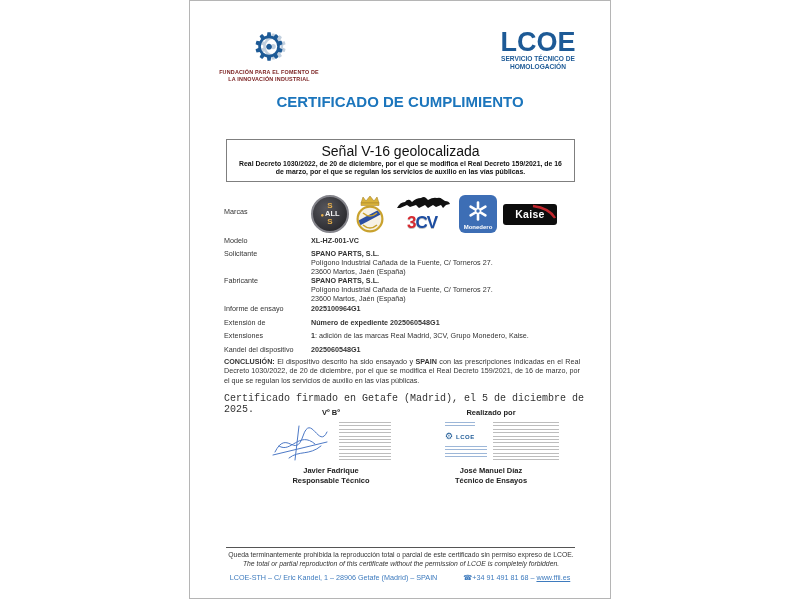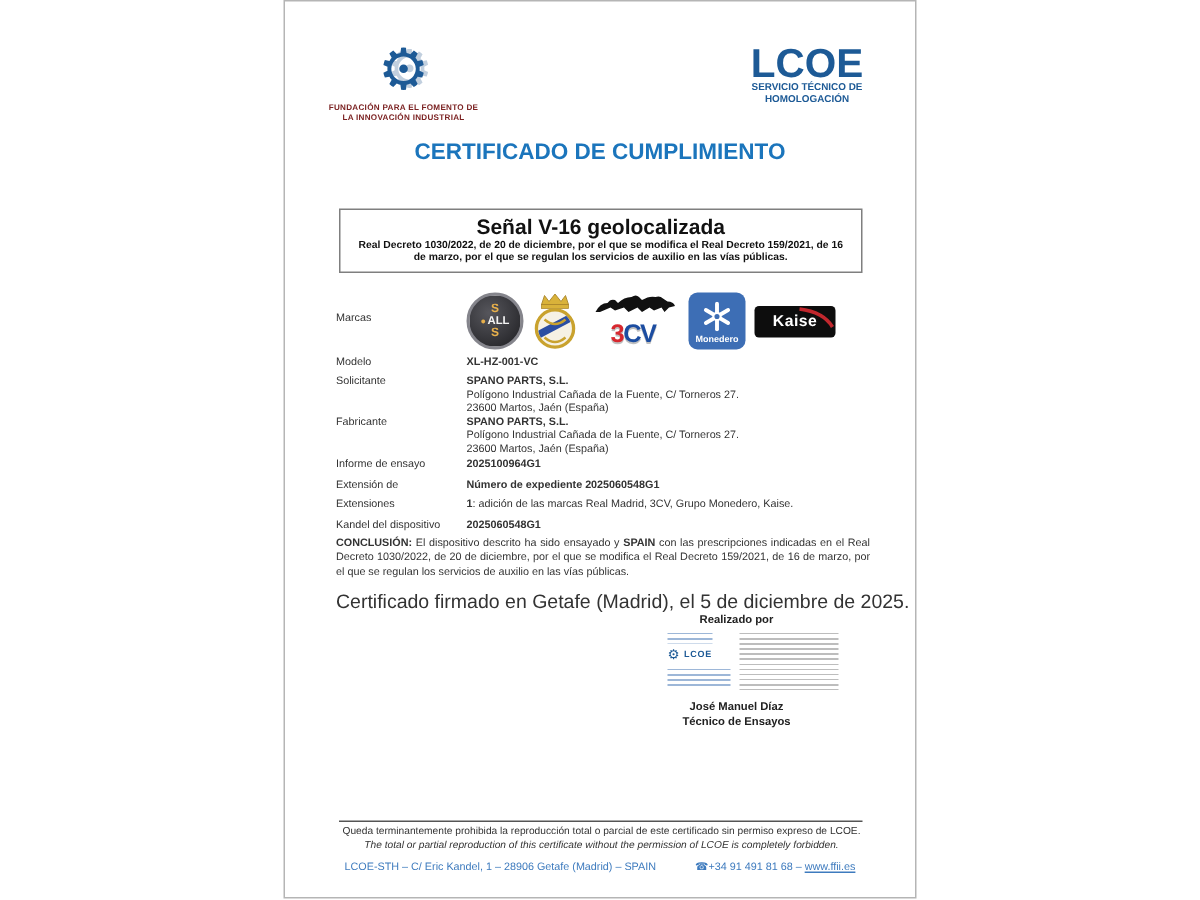--- a/index.html
+++ b/index.html
@@ -22,21 +22,21 @@
   .lcoe-sub  { font-size:6.6px; font-weight:bold; color:#1d5a96; line-height:8px; }
 
   
   .doc-title { position:absolute; left:0; top:92px; width:100%; text-align:center; color:#1b75bc; }
   .doc-title .t1 { font-size:15px; font-weight:bold; }
   .doc-title .t2 { font-size:13.5px; font-weight:bold; margin-top:2px; }
 
   
   .product-box { position:absolute; left:36px; top:138px; width:349px;
                  border:1px solid #7f7f7f; background:#fff; text-align:center; padding:3px 8px 4px; }
-  .pb-title { font-size:14px; font-weight:bold; color:#111; }
+  .pb-title { font-size:14px; font-weight:normal; color:#111; }
   .pb-sub   { font-size:6.9px; font-weight:bold; color:#111; line-height:8.4px; margin-top:1px; }
 
   
   .lab { position:absolute; left:34px; font-size:7.2px; color:#333; }
   .val { position:absolute; left:121px; font-size:7.2px; color:#333; line-height:9px; }
   .b { font-weight:bold; }
 
   
   .brands { position:absolute; left:121px; top:192px; height:42px; display:flex; align-items:center; gap:6px; }
   .sos { width:38px; height:38px; border-radius:50%;
@@ -58,21 +58,21 @@
   .monedero svg { position:absolute; margin-bottom:12px; }
   .monedero .mlabel { font-size:6px; font-weight:bold; color:#fff; margin-bottom:3px; }
   .kaise { width:54px; height:21px; border-radius:3px; background:#0d0d0d; position:relative;
            display:flex; align-items:center; justify-content:center; overflow:hidden; }
   .kaise .klabel { color:#fff; font-size:10.5px; font-weight:bold; letter-spacing:.3px; position:relative; z-index:2; }
   .kaise svg { position:absolute; left:0; top:0; z-index:1; }
 
   
   .conclusion { position:absolute; left:34px; top:356px; width:356px; font-size:7.2px;
                 line-height:9.4px; text-align:justify; color:#333; }
-  .signedline { position:absolute; left:34px; top:392px; font-size:13px; color:#333; }
+  .signedline { position:absolute; left:34px; top:392px; font-size:10px; color:#333;font-family:Liberation Mono, monospace; }
 
   
   .sigcol { position:absolute; width:160px; text-align:center; }
   .sigcol.leftcol  { left:61px;  top:407px; }
   .sigcol.rightcol { left:221px; top:407px; }
   .sig-head { font-size:7.5px; font-weight:bold; color:#222; }
   .sig-area { position:relative; height:46px; margin-top:3px; }
   .fineprint { background:repeating-linear-gradient(to bottom,#bdbdbd 0,#bdbdbd 1px,transparent 1px,transparent 3.4px); }
   .fineprint.blue { background:repeating-linear-gradient(to bottom,#9db7d8 0,#9db7d8 1px,transparent 1px,transparent 3.4px); }
   .sig-name { font-size:7.5px; font-weight:bold; color:#222; line-height:9.5px; }
@@ -199,20 +199,37 @@
 
     <div class="lab" style="top:344px">Kandel del dispositivo</div>
     <div class="val b" style="top:344px">2025060548G1</div>
 
     <div class="conclusion">
       <span class="b">CONCLUSIÓN:</span><span> El dispositivo descrito ha sido ensayado y </span><span class="b">SPAIN</span><span> con las prescripciones indicadas en el Real Decreto 1030/2022, de 20 de diciembre, por el que se modifica el Real Decreto 159/2021, de 16 de marzo, por el que se regulan los servicios de auxilio en las vías públicas.</span>
     </div>
 
     <div class="signedline">Certificado firmado en Getafe (Madrid), el 5 de diciembre de 2025.</div>
 
+    <div class="sigcol leftcol">
+      <div class="sig-head">Vº Bº</div>
+      <div class="sig-area">
+        <svg width="64" height="42" viewBox="0 0 64 42" style="position:absolute;left:18px;top:2px">
+          <g stroke="#4d79c6" stroke-width="1" fill="none" stroke-linecap="round">
+            <path d="M6 30 C18 6 26 38 34 14 S50 28 58 10"></path>
+            <path d="M10 24 C22 32 30 8 46 22"></path>
+            <path d="M4 33 L58 20"></path>
+            <path d="M20 36 C30 28 40 34 52 24"></path>
+            <path d="M30 4 L26 38"></path>
+          </g>
+        </svg>
+        <div class="fineprint" style="position:absolute;left:88px;top:2px;width:52px;height:38px"></div>
+      </div>
+      <div class="sig-name">Javier Fadrique</div>
+      <div class="sig-name">Responsable Técnico</div>
+    </div>
 
     <div class="sigcol rightcol">
       <div class="sig-head">Realizado por</div>
       <div class="sig-area">
         <div class="fineprint blue" style="position:absolute;left:34px;top:2px;width:30px;height:7px"></div>
         <div style="position:absolute;left:34px;top:12px;display:flex;align-items:center;gap:3px">
           <span class="stamp-gear">⚙</span>
           <span class="stamp-lcoe">LCOE</span>
         </div>
         <div class="fineprint blue" style="position:absolute;left:34px;top:26px;width:42px;height:12px"></div>

